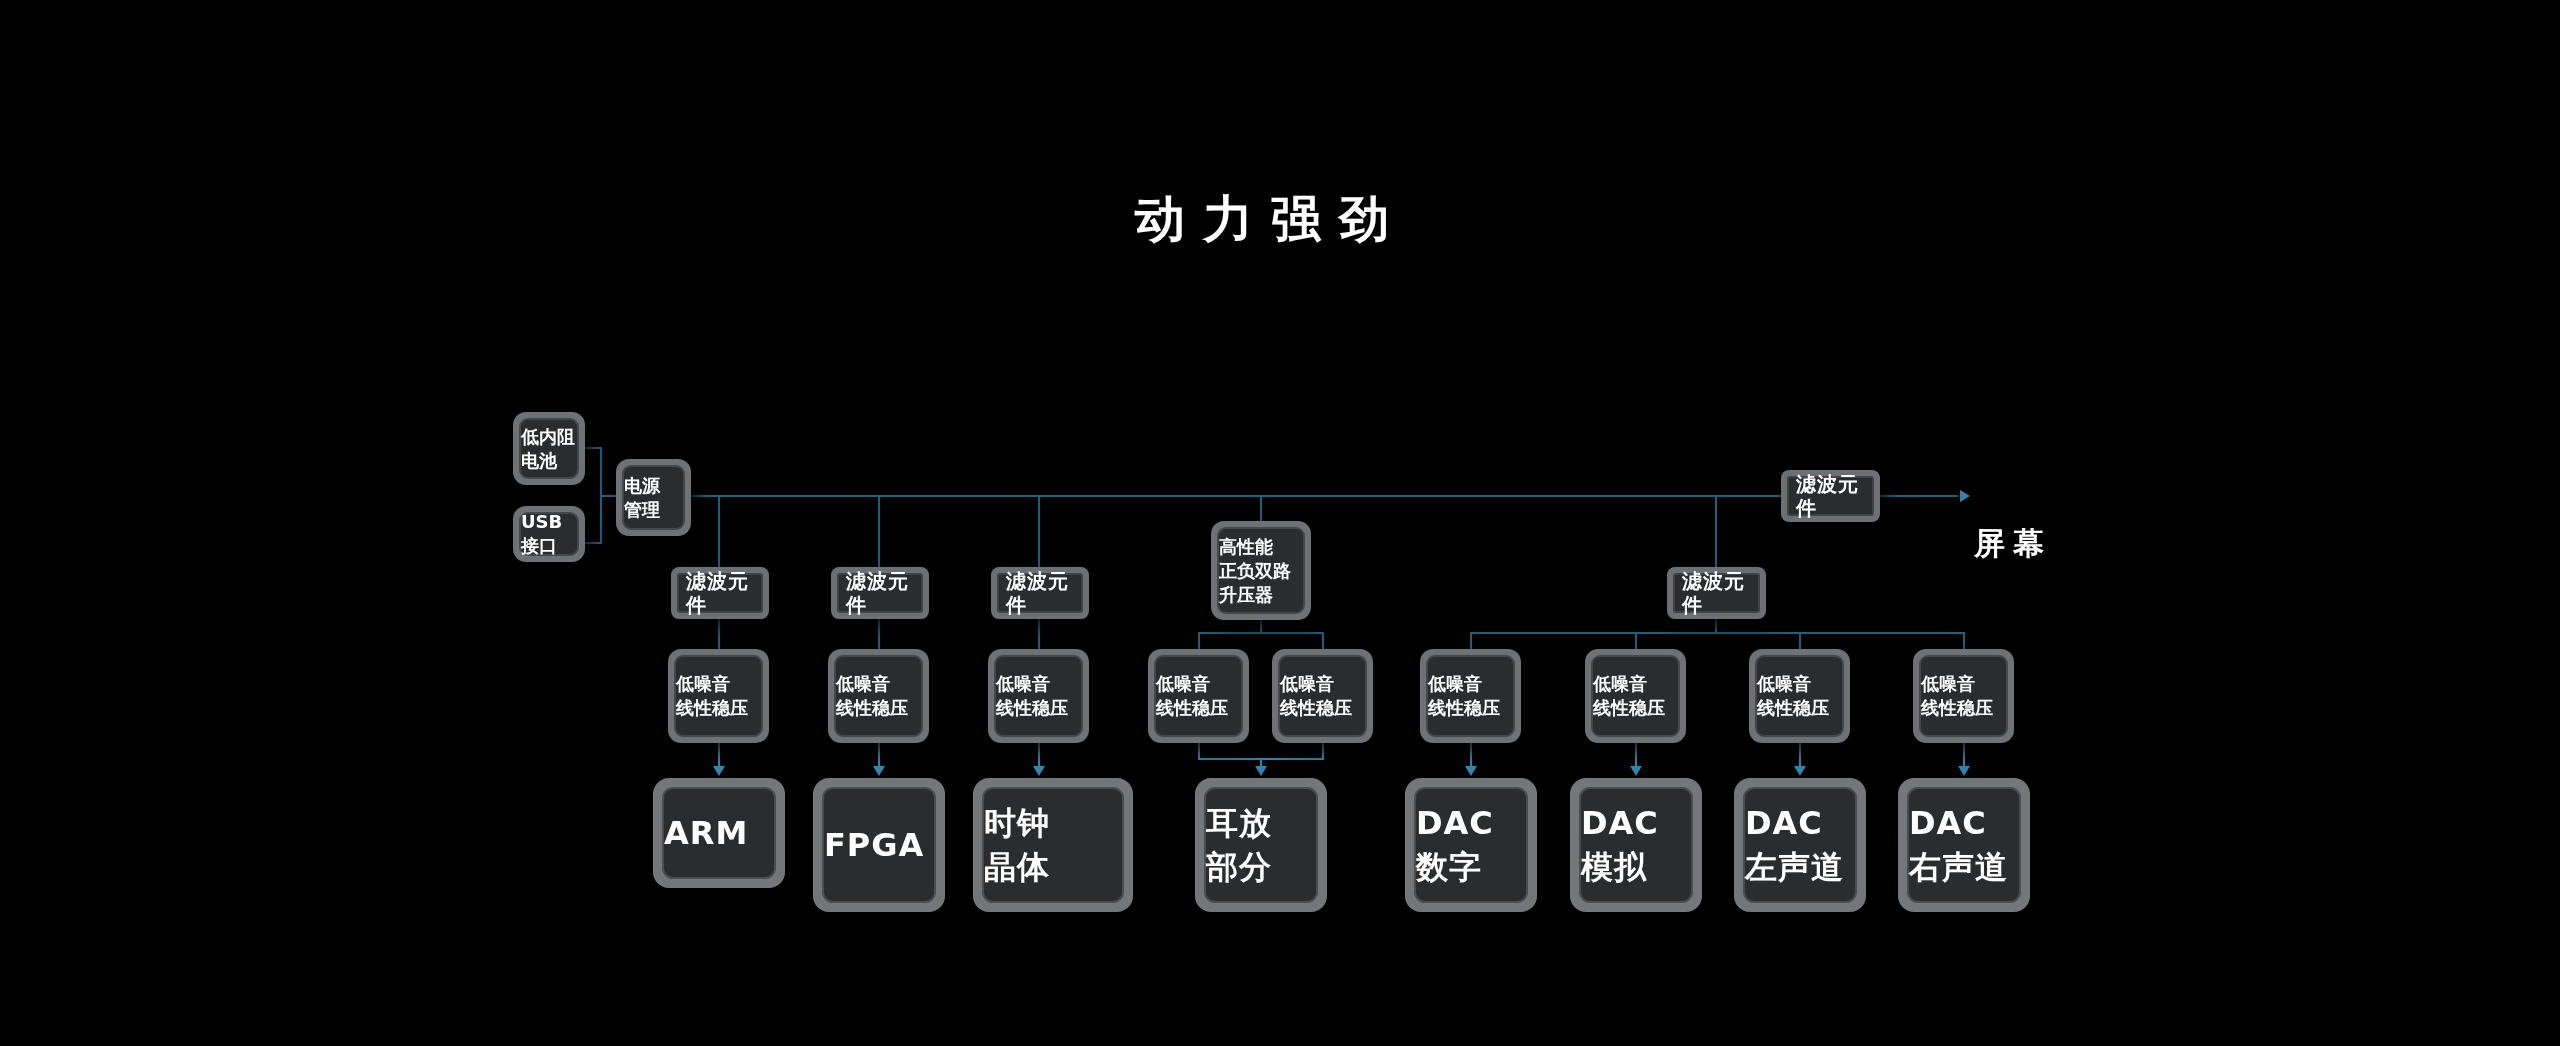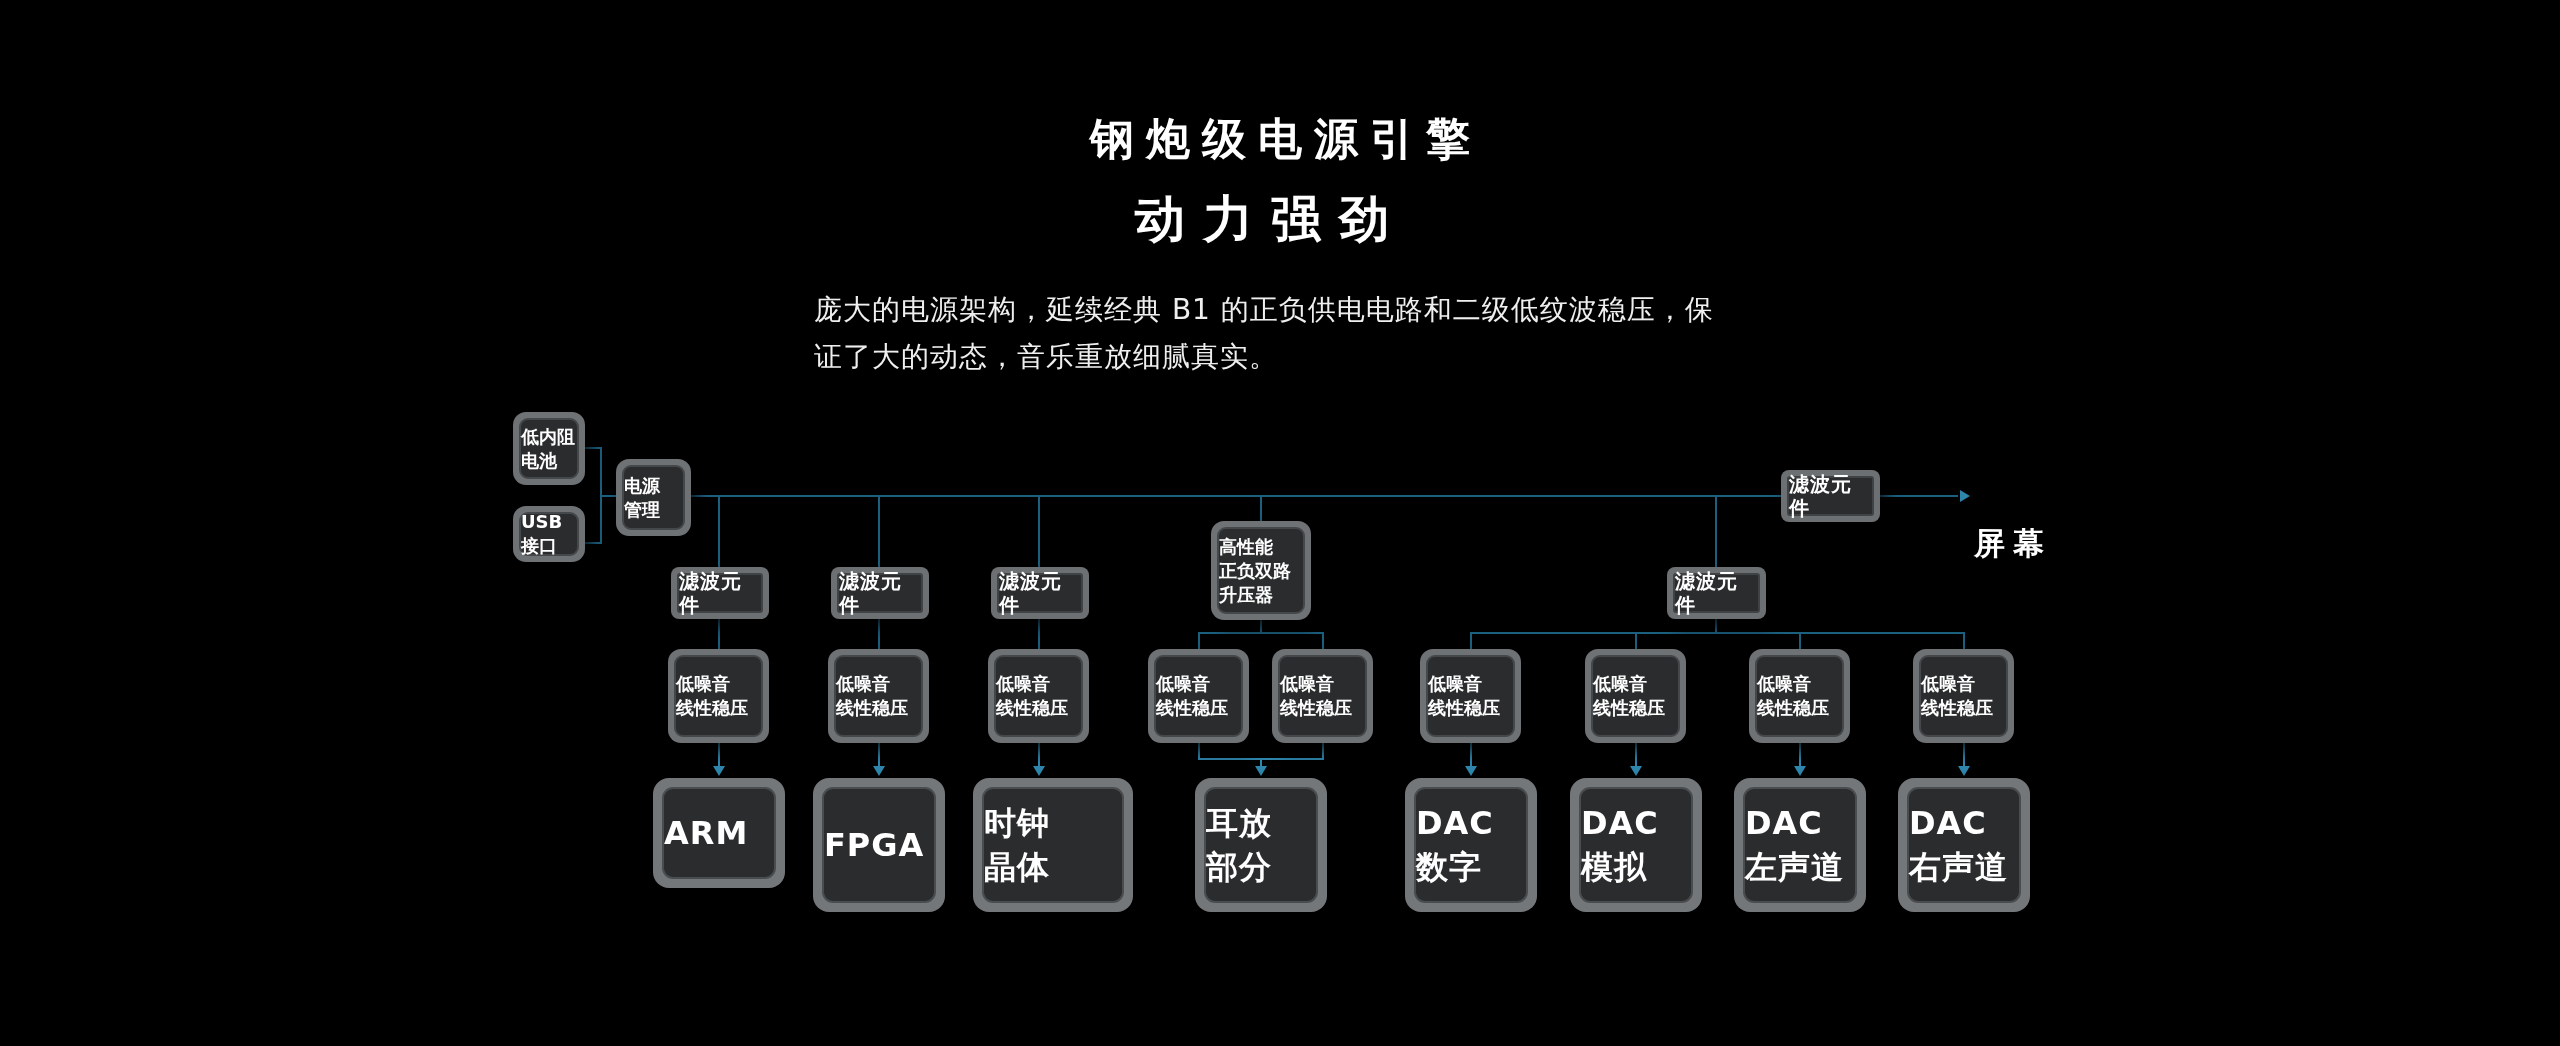--- a/index.html
+++ b/index.html
@@ -31,37 +31,32 @@
   .node{position:absolute;z-index:2;box-shadow:6px 8px 14px rgba(0,0,0,.75);}
   .node .panel{position:absolute;background:#2a2c2d;display:flex;align-items:center;justify-content:flex-start;}
   .node .label{text-align:left;font-weight:700;color:#fff;}
   .node.big{background:#74777a;border-radius:16px;}
   .node.big .panel{inset:9px;border:2px solid #4a4d50;border-radius:11px;}
   .node.big .label{font-size:32px;line-height:44px;letter-spacing:1px;}
   .node.round{background:#6f7275;border-radius:13px;}
   .node.round .panel{inset:6px;border:2px solid #45484b;border-radius:9px;}
   .node.round .label{font-size:18px;line-height:24px;}
   .node.rect{background:#6d7073;border-radius:8px;}
-  .node.rect .panel{inset:6px;border:2px solid #404346;border-radius:3px;}
+  .node.rect .panel{inset:6px;border:2px solid #404346;border-radius:3px;padding-left:7px;}
   .node.rect .label{font-size:20px;line-height:24px;letter-spacing:1px;}
   .screen-label{
     position:absolute;left:1974px;top:478px;z-index:2;
     font-size:31px;font-weight:700;letter-spacing:8px;color:#fff;white-space:nowrap;margin-top:45px;
   }
 </style>
 </head>
 <body>
 
 <div id="canvas">
-  <div class="hdr-title">钢炮级电源引擎</div>
   <div class="hdr-sub">动力强劲</div>
-  <div class="hdr-desc">
-    <div>庞大的电源架构，延续经典 B1 的正负供电电路和二级低纹波稳压，保</div>
-    <div>证了大的动态，音乐重放细腻真实。</div>
-  </div>
   <div id="diagram">
       <div class="seg d" style="left: 585px; top: 447px; width: 16px; height: 2px;"></div>
       <div class="seg d" style="left: 600px; top: 447px; width: 2px; height: 97px;"></div>
       <div class="seg d" style="left: 585px; top: 542px; width: 16px; height: 2px;"></div>
       <div class="seg d" style="left: 601px; top: 495px; width: 15px; height: 2px;"></div>
       <div class="seg d" style="left: 691px; top: 495px; width: 1267px; height: 2px;"></div>
       <div class="seg d" style="left: 718px; top: 497px; width: 2px; height: 70px;"></div>
       <div class="seg d" style="left: 878px; top: 497px; width: 2px; height: 70px;"></div>
       <div class="seg d" style="left: 1038px; top: 497px; width: 2px; height: 70px;"></div>
       <div class="seg d" style="left: 1260px; top: 497px; width: 2px; height: 24px;"></div>

